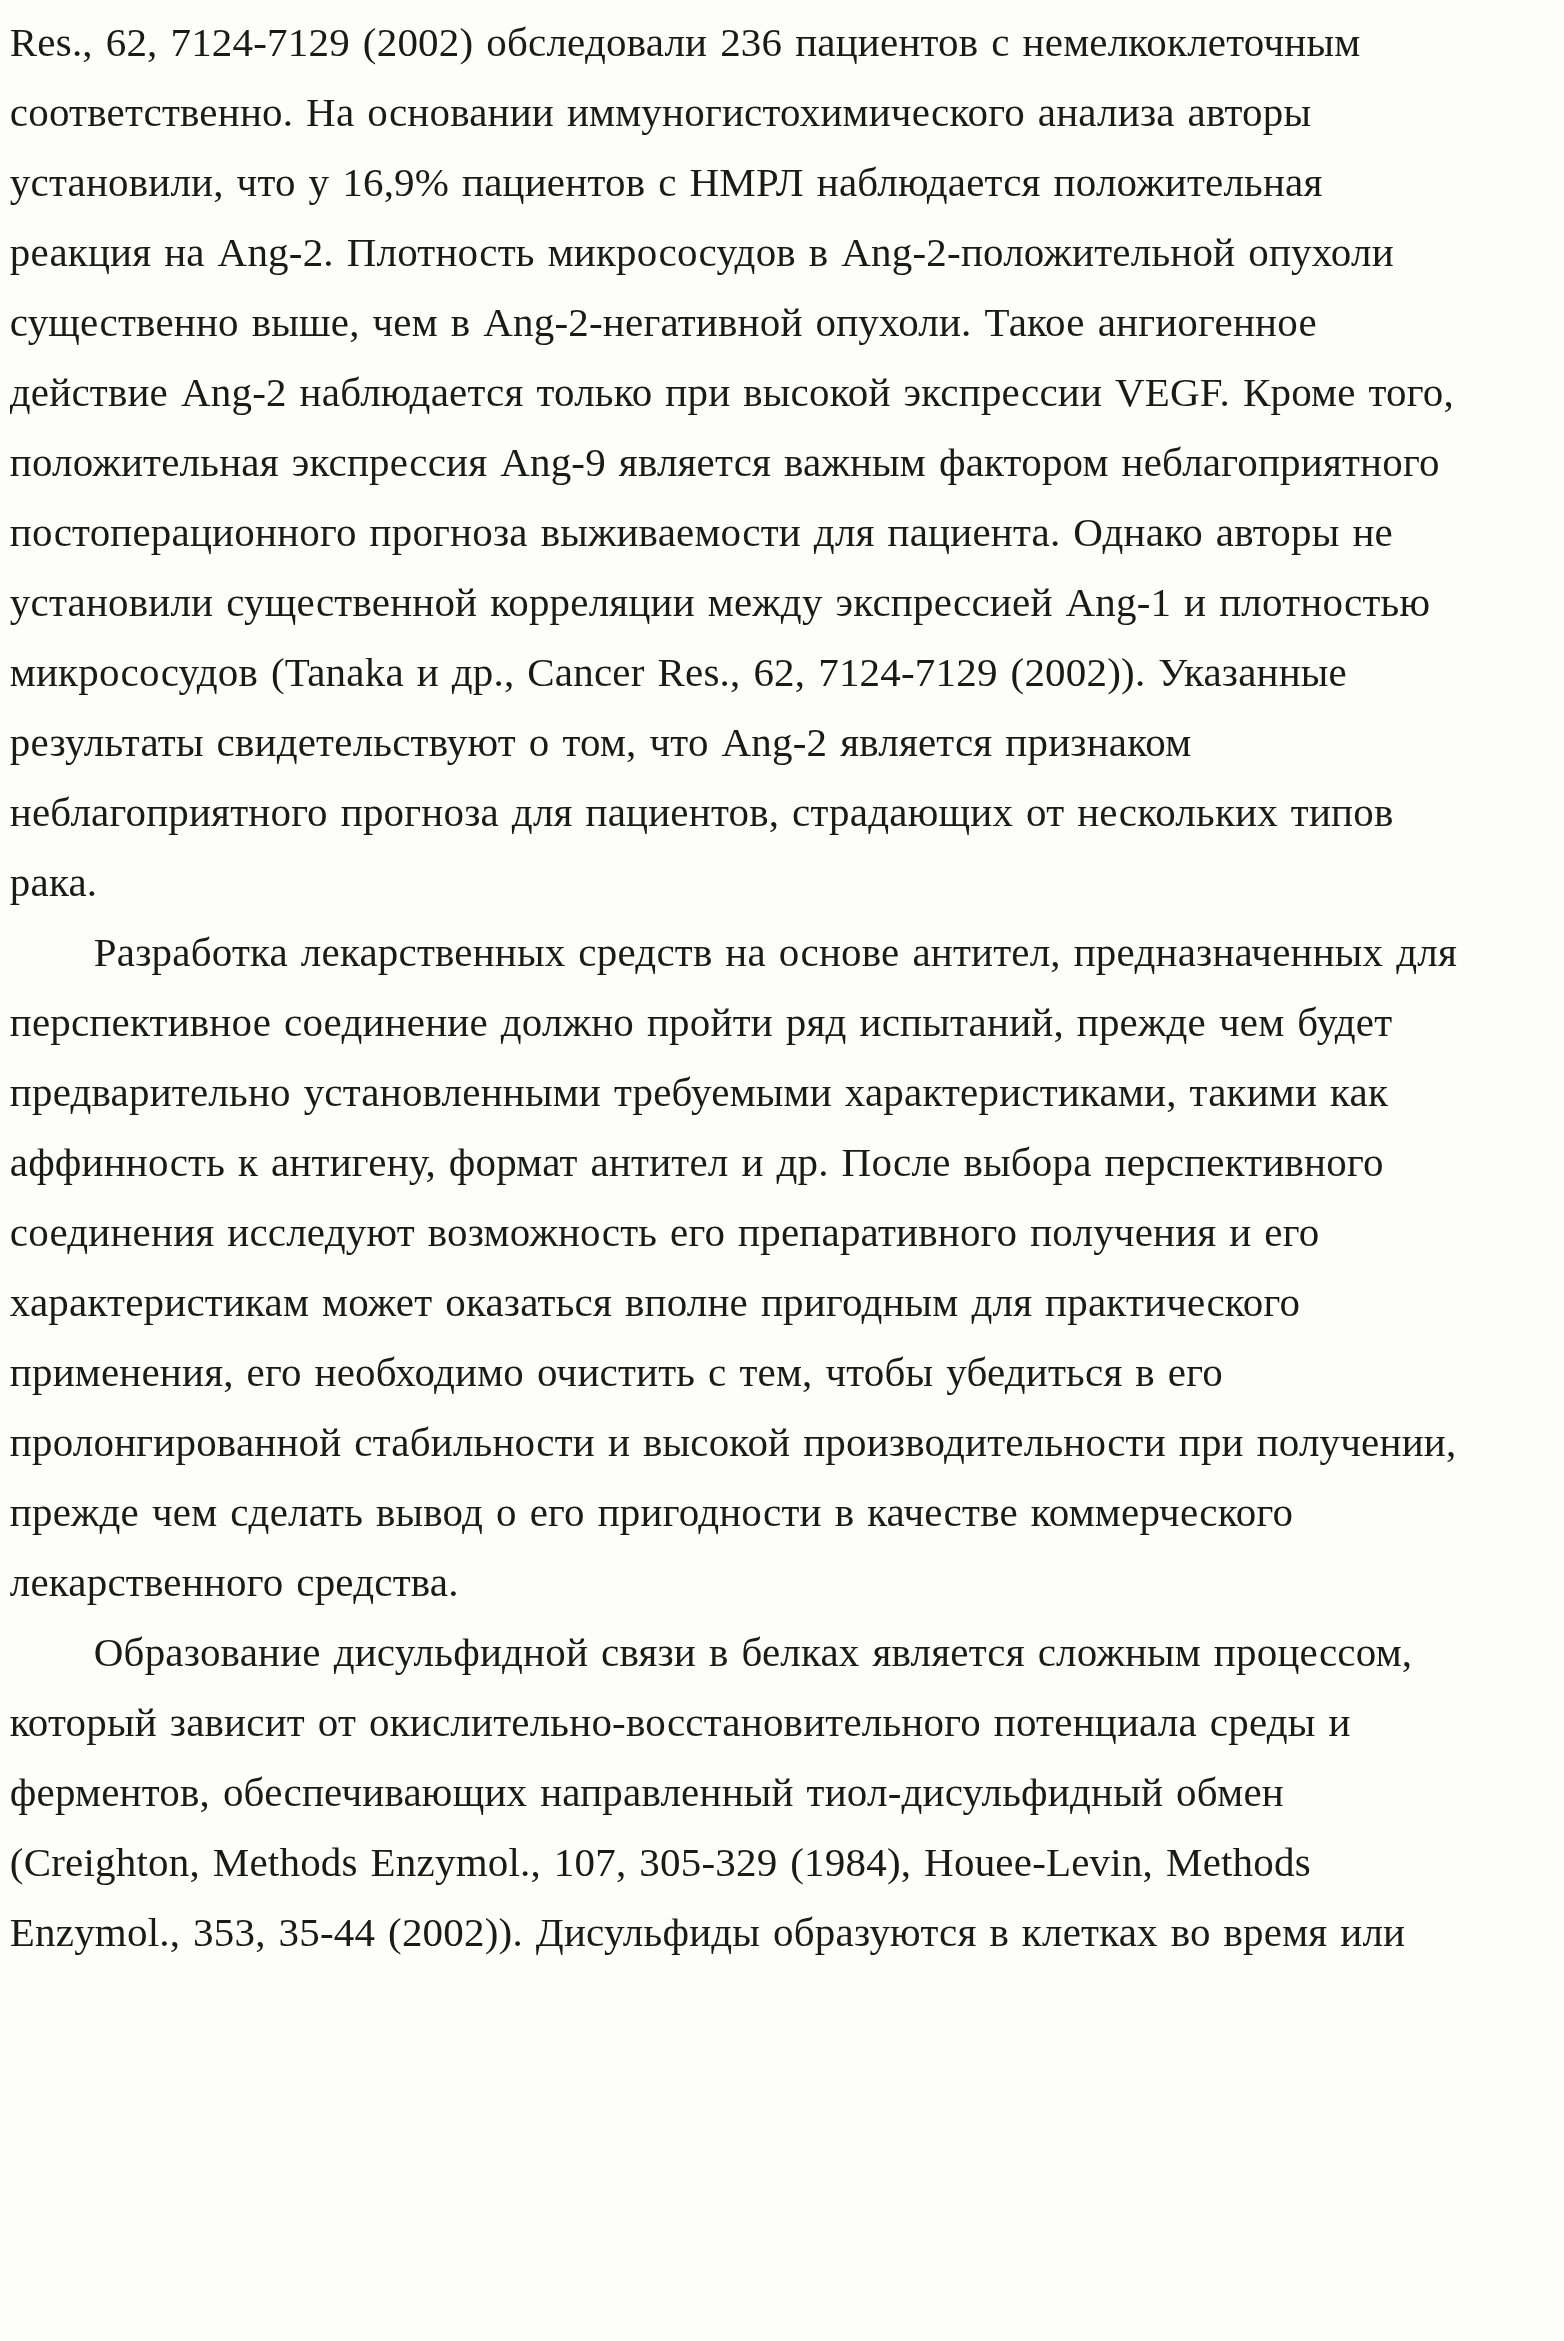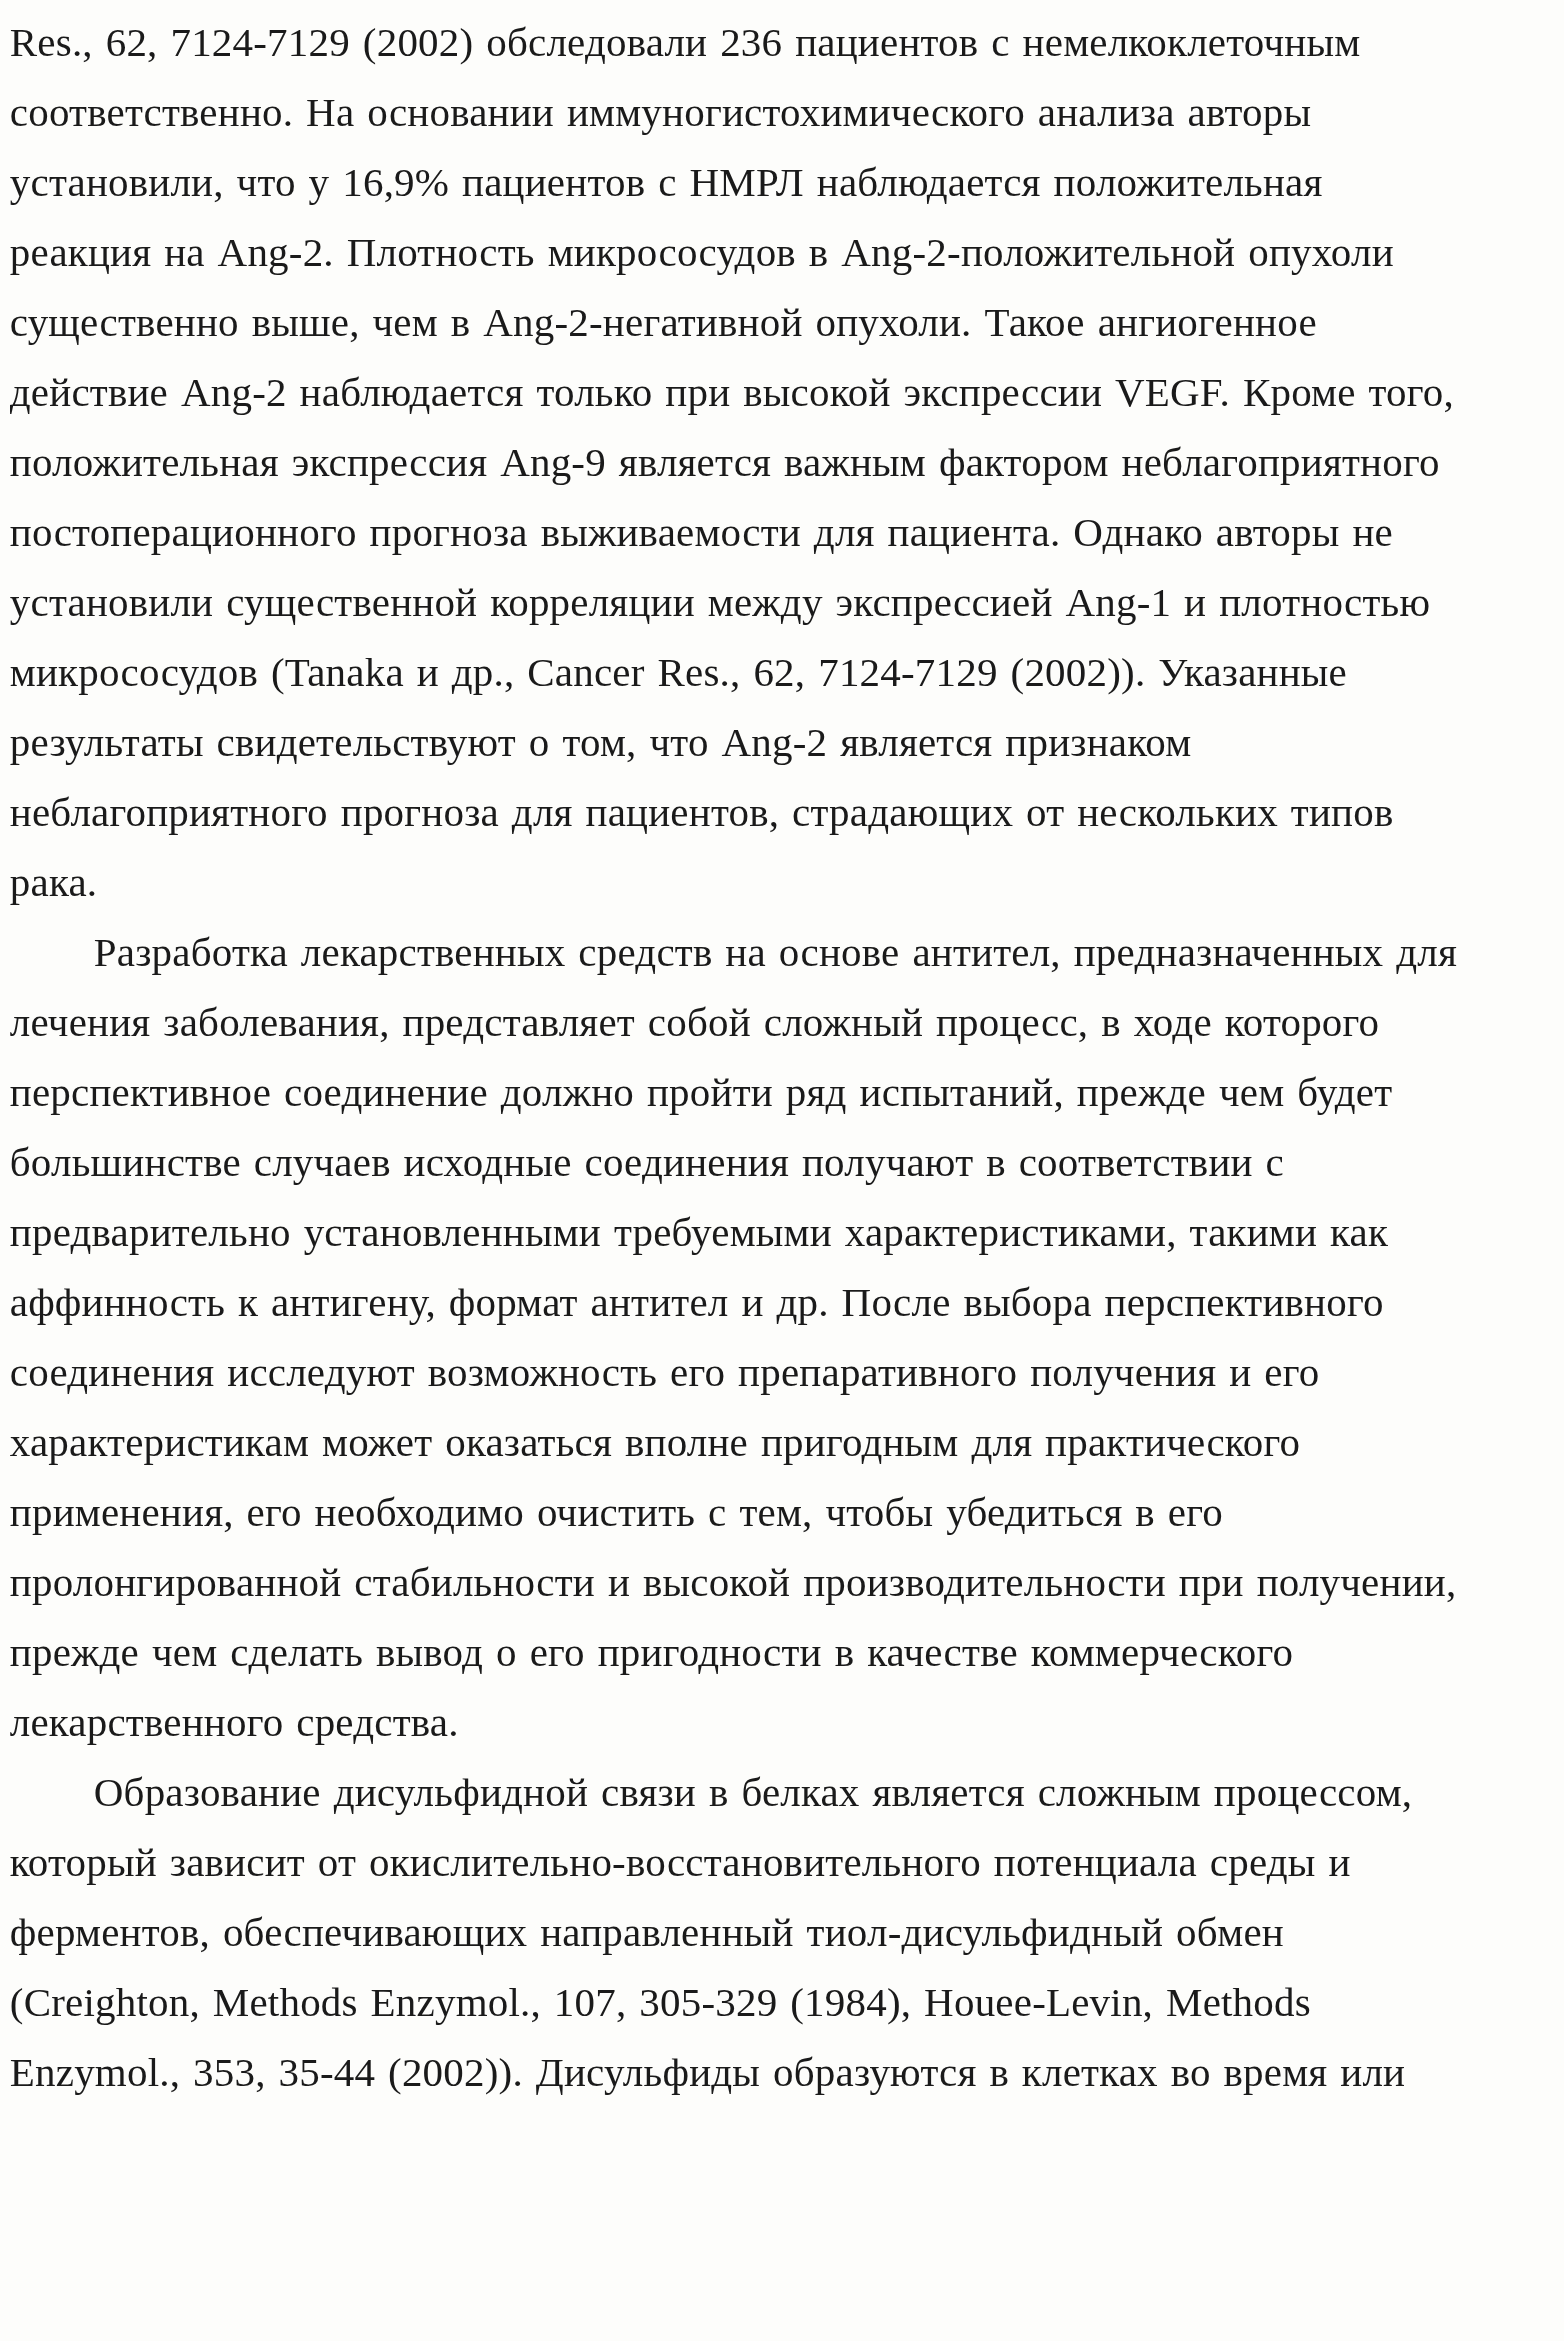--- a/index.html
+++ b/index.html
@@ -46,23 +46,21 @@
     <div class="line">существенно выше, чем в Ang-2-негативной опухоли. Такое ангиогенное</div>
     <div class="line">действие Ang-2 наблюдается только при высокой экспрессии VEGF. Кроме того,</div>
     <div class="line">положительная экспрессия Ang-9 является важным фактором неблагоприятного</div>
     <div class="line">постоперационного прогноза выживаемости для пациента. Однако авторы не</div>
     <div class="line">установили существенной корреляции между экспрессией Ang-1 и плотностью</div>
     <div class="line">микрососудов (Tanaka и др., Cancer Res., 62, 7124-7129 (2002)). Указанные</div>
     <div class="line">результаты свидетельствуют о том, что Ang-2 является признаком</div>
     <div class="line">неблагоприятного прогноза для пациентов, страдающих от нескольких типов</div>
     <div class="line">рака.</div>
     <div class="line indent">Разработка лекарственных средств на основе антител, предназначенных для</div>
-    <div class="line">лечения заболевания, представляет собой сложный процесс, в ходе которого</div>
     <div class="line">перспективное соединение должно пройти ряд испытаний, прежде чем будет</div>
-    <div class="line">большинстве случаев исходные соединения получают в соответствии с</div>
     <div class="line">предварительно установленными требуемыми характеристиками, такими как</div>
     <div class="line">аффинность к антигену, формат антител и др. После выбора перспективного</div>
     <div class="line">соединения исследуют возможность его препаративного получения и его</div>
     <div class="line">характеристикам может оказаться вполне пригодным для практического</div>
     <div class="line">применения, его необходимо очистить с тем, чтобы убедиться в его</div>
     <div class="line">пролонгированной стабильности и высокой производительности при получении,</div>
     <div class="line">прежде чем сделать вывод о его пригодности в качестве коммерческого</div>
     <div class="line">лекарственного средства.</div>
     <div class="line indent">Образование дисульфидной связи в белках является сложным процессом,</div>
     <div class="line">который зависит от окислительно-восстановительного потенциала среды и</div>

